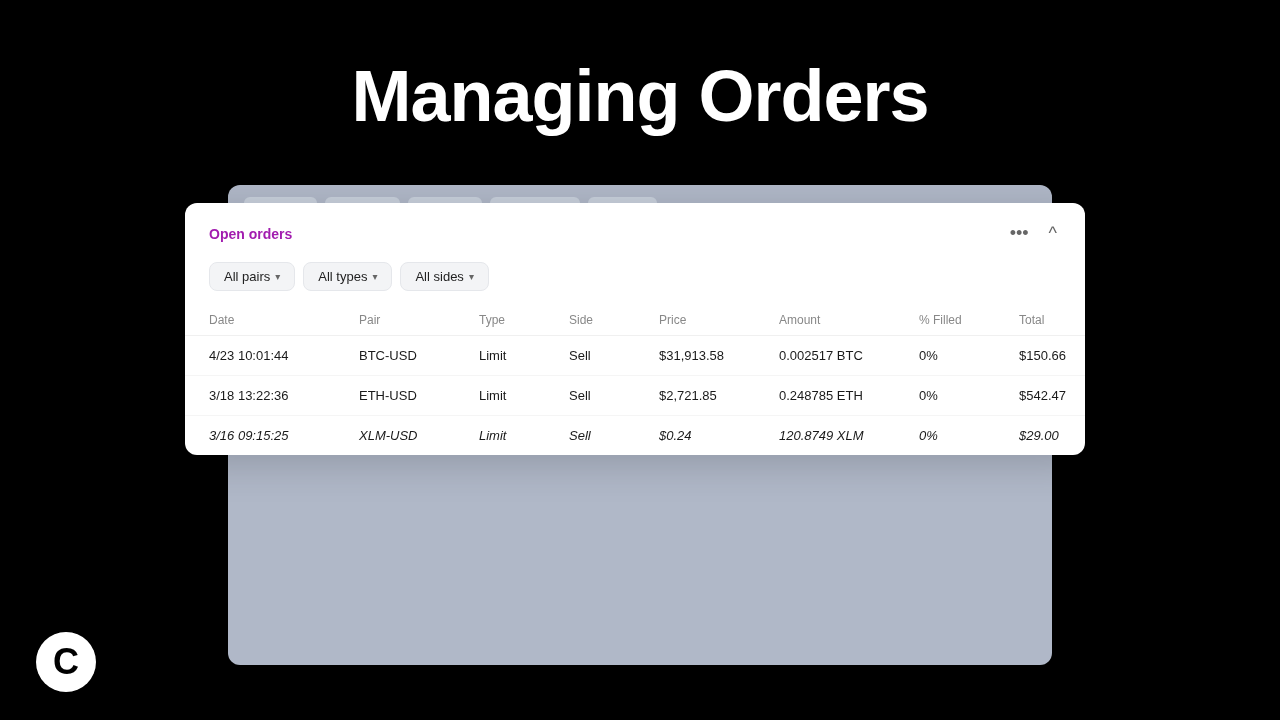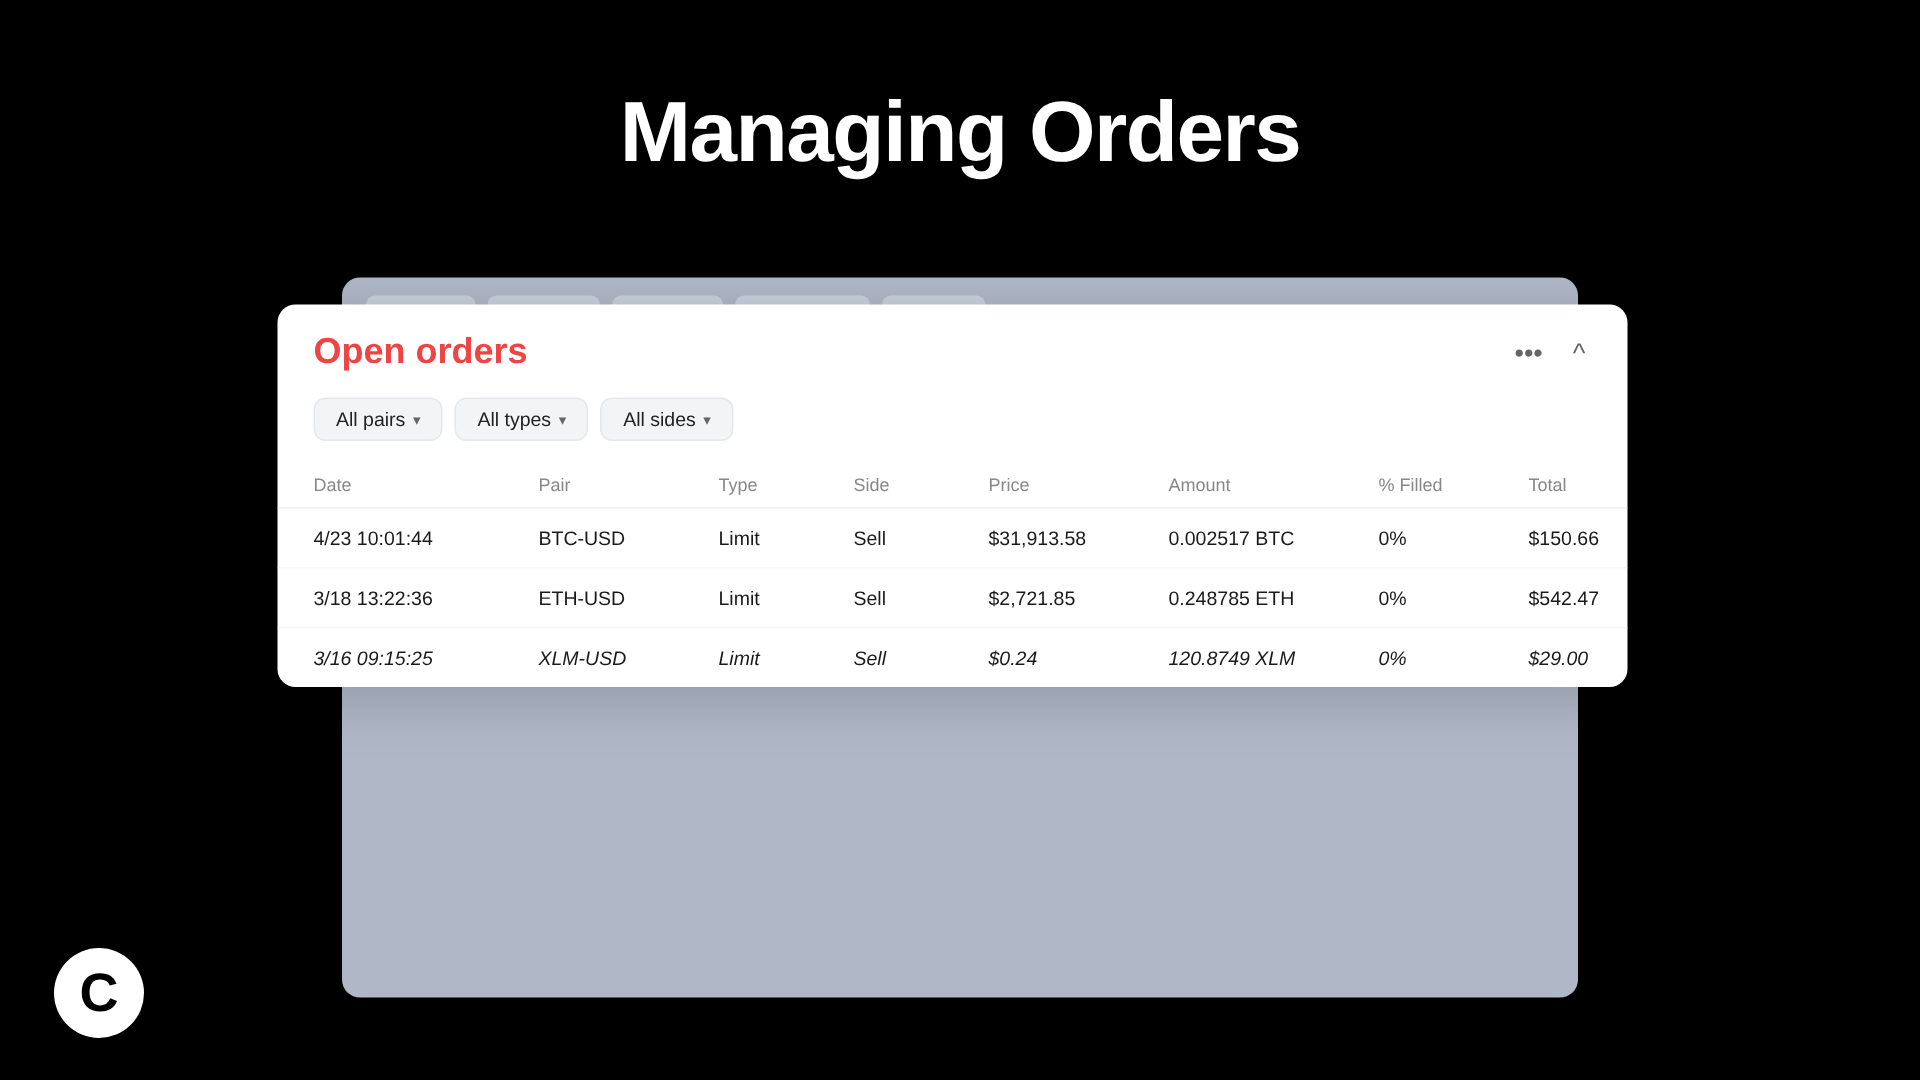--- a/index.html
+++ b/index.html
@@ -12,21 +12,21 @@
       overflow: hidden;
       position: relative;
     }
 
     .headline {
       position: absolute;
       top: 60px;
       left: 0; right: 0;
       text-align: center;
       color: #fff;
-      font-size: 57px;
+      font-size: 72px;
       font-weight: 700;
       letter-spacing: -1px;
       line-height: 1;
       z-index: 1;
     }
 
     .coinbase-logo {
       position: absolute;
       bottom: 28px;
       left: 36px;
@@ -106,23 +106,23 @@
     }
 
     .modal-header {
       display: flex;
       align-items: center;
       justify-content: space-between;
       padding: 18px 24px 10px 24px;
     }
 
     .modal-title {
-      font-size: 24px;
+      font-size: 14px;
       font-weight: 600;
-      color: #ef4444;
+      color: #a21caf;
     }
 
     .modal-header-actions {
       display: flex;
       align-items: center;
       gap: 12px;
     }
 
     .modal-icon-btn {
       background: none;

